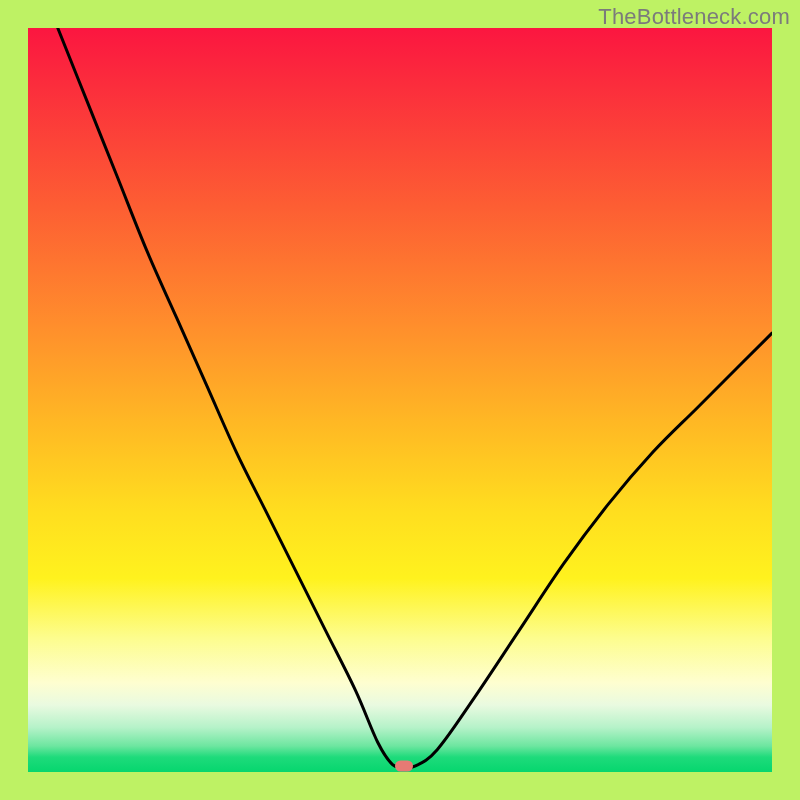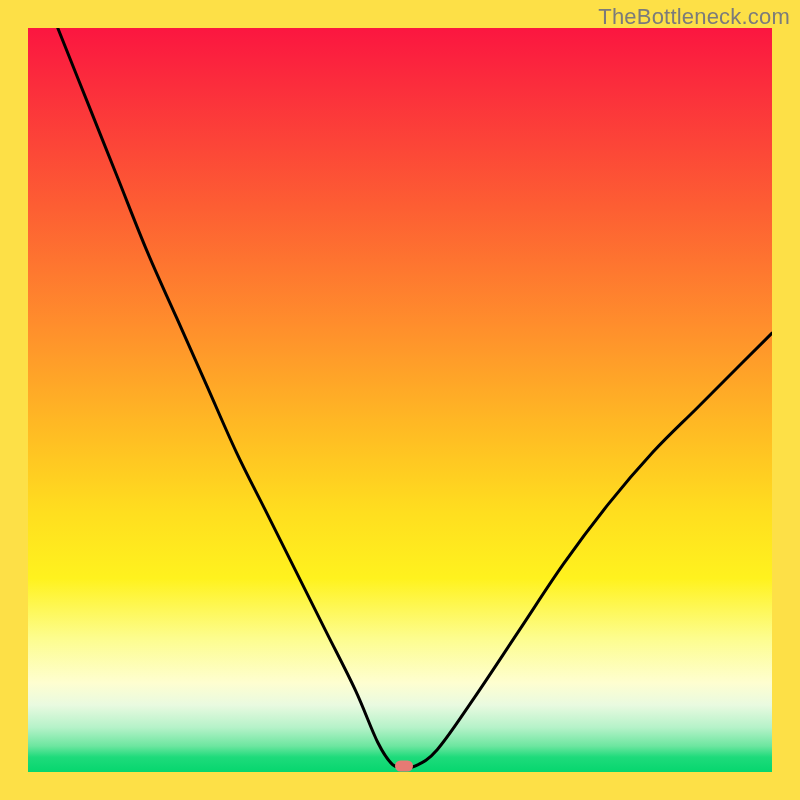--- a/index.html
+++ b/index.html
@@ -8,21 +8,21 @@
     width: 800px;
     height: 800px;
     background: #000;
     overflow: hidden;
     font-family: Arial, Helvetica, sans-serif;
   }
   .frame {
     position: relative;
     width: 800px;
     height: 800px;
-    background: #fde047;
+    background: #bef264;
   }
   .plot-area {
     position: absolute;
     left: 28px;
     top: 28px;
     width: 744px;
     height: 744px;
     
     background: linear-gradient(
       to bottom,

